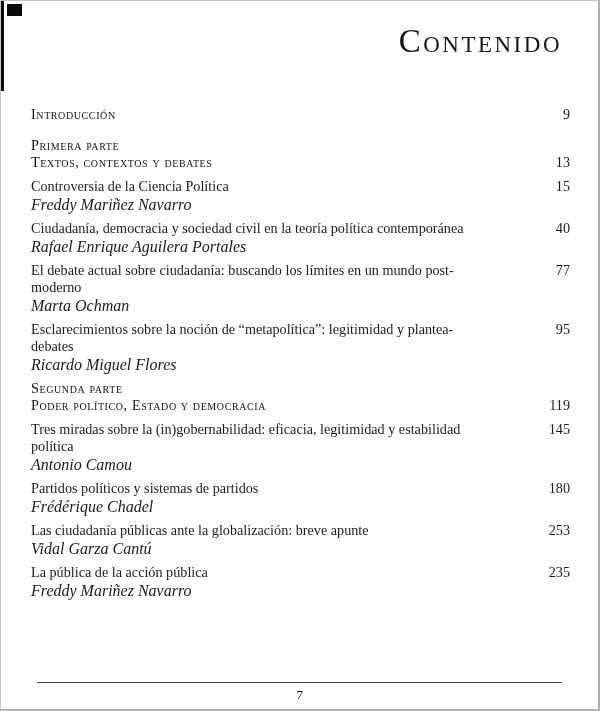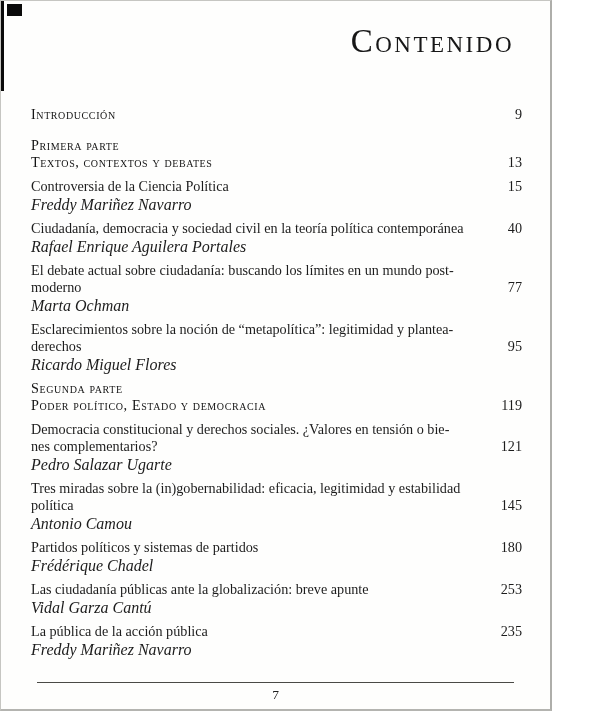--- a/index.html
+++ b/index.html
@@ -2,21 +2,21 @@
 <html><head>
 <meta charset="utf-8">
 <style>
   html, body {
     margin: 0;
     padding: 0;
     background: #ffffff;
   }
   .page {
     position: relative;
-    width: 552px;
+    width: 600px;
     height: 711px;
     box-sizing: border-box;
     background: #fefefd;
     border: 1px solid #c6c6c2;
     border-right: 2px solid #aeaeaa;
     border-bottom: 2px solid #b4b4b0;
     overflow: hidden;
     font-family: "Liberation Serif", "DejaVu Serif", serif;
     color: #1c1c1c;
   }
@@ -44,21 +44,21 @@
     font-size: 33px;
     letter-spacing: 2.5px;
     color: #171717;
   }
   .toc {
     margin-top: 46px;
   }
   .entry { margin-bottom: 7px; }
   .entry.intro { margin-bottom: 14px; }
   .row { display: flex; }
-  .row.center { align-items: flex-end; }
+  .row.center { align-items: flex-start; }
   .grow { flex: 1; padding-right: 10px; }
   .line {
     font-size: 14.2px;
     line-height: 17px;
   }
   .sc {
     font-variant: small-caps;
     letter-spacing: 0.6px;
     color: #141414;
   }
@@ -143,46 +143,36 @@
               <div class="line">moderno</div>
             </div>
             <div class="page-num">77</div>
           </div>
           <div class="author">Marta Ochman</div>
         </div>
         <div class="entry chapter">
           <div class="row center">
             <div class="grow">
               <div class="line">Esclarecimientos sobre la noción de “metapolítica”: legitimidad y plantea-</div>
-              <div class="line">derechos</div>
+              <div class="line">debates</div>
             </div>
             <div class="page-num">95</div>
           </div>
           <div class="author">Ricardo Miguel Flores</div>
         </div>
         <div class="entry section">
           <div class="sc line">Segunda parte</div>
           <div class="row">
             <div class="sc line grow">Poder político, Estado y democracia</div>
             <div class="page-num">119</div>
           </div>
         </div>
         <div class="entry chapter">
           <div class="row center">
             <div class="grow">
-              <div class="line">Democracia constitucional y derechos sociales. ¿Valores en tensión o bie-</div>
-              <div class="line">nes complementarios?</div>
-            </div>
-            <div class="page-num">121</div>
-          </div>
-          <div class="author">Pedro Salazar Ugarte</div>
-        </div>
-        <div class="entry chapter">
-          <div class="row center">
-            <div class="grow">
               <div class="line">Tres miradas sobre la (in)gobernabilidad: eficacia, legitimidad y estabilidad</div>
               <div class="line">política</div>
             </div>
             <div class="page-num">145</div>
           </div>
           <div class="author">Antonio Camou</div>
         </div>
         <div class="entry chapter">
           <div class="row center">
             <div class="grow">

